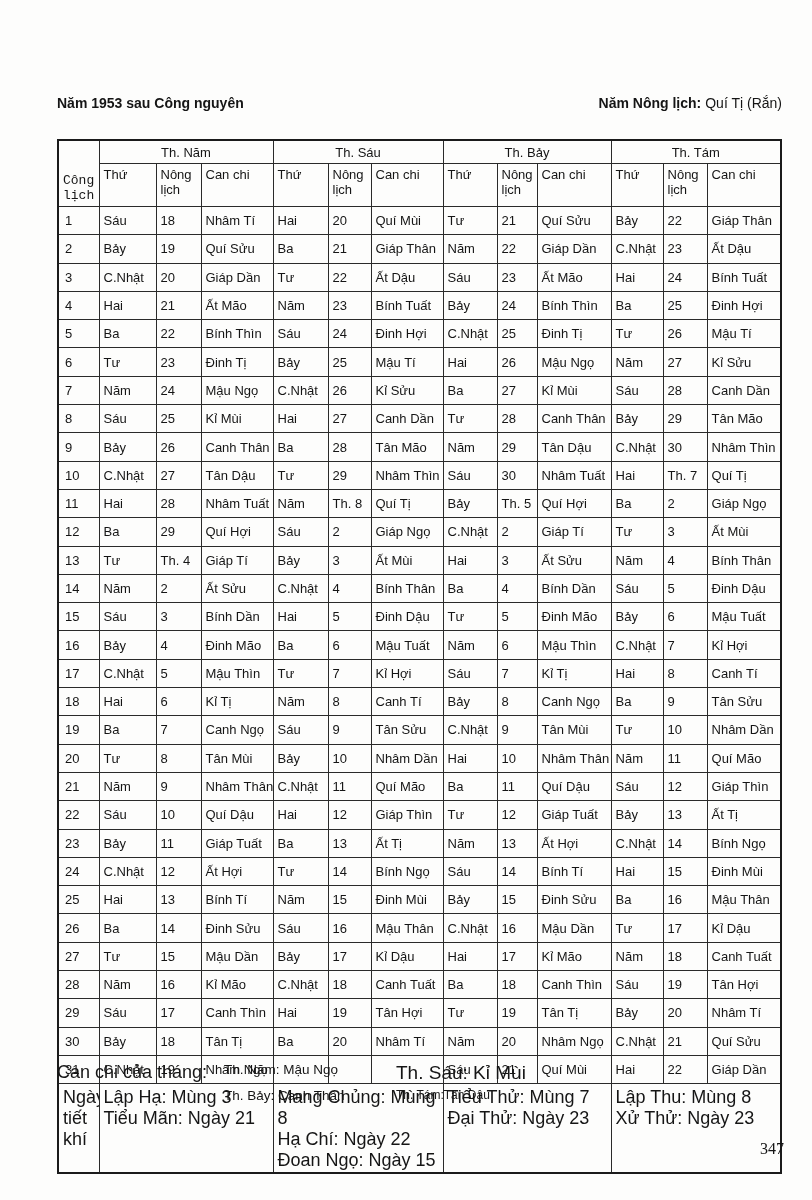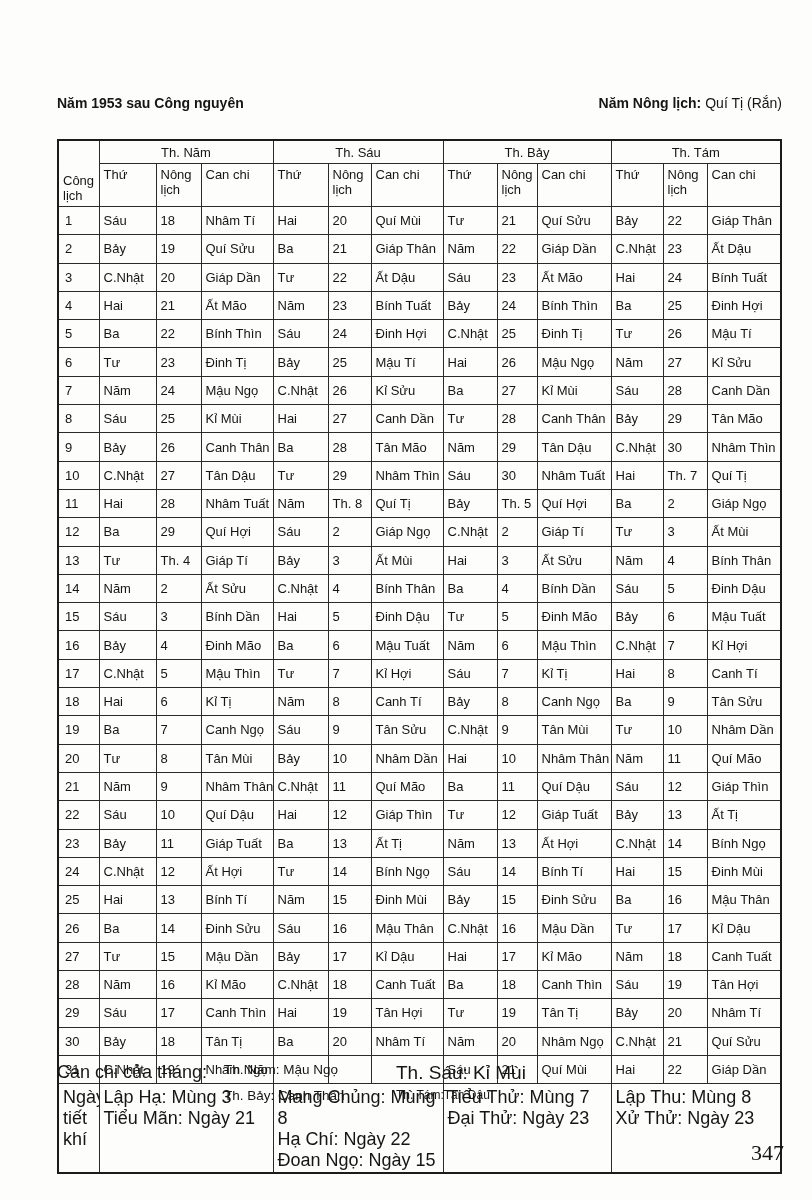--- a/index.html
+++ b/index.html
@@ -31,40 +31,40 @@
     padding:1px 4px; overflow:hidden;
   }
   .cal thead th.month {
     height:20px; text-align:center; vertical-align:middle;
     font-size:13px; padding:1px 2px;
   }
   .cal thead th.sub {
     height:38px; vertical-align:top; padding-top:3px;
   }
   .cal thead th.corner {
-    vertical-align:bottom; padding-bottom:3px;
+    vertical-align:bottom; padding-bottom:3px;font-family:Liberation Mono, monospace;
   }
   .cal tbody td { height:25.3px; white-space:nowrap; vertical-align:middle; }
   .cal tbody td.num { padding-left:6px; }
   .cal tfoot td, .cal tfoot th {
     vertical-align:top; padding-top:3px; line-height:21px;
     white-space:normal; font-size:18px; height:64px;
   }
   .cal tfoot th { font-weight:normal; }
 
   .canchi-block { position:absolute; left:0; top:0; width:812px; }
   .canchi-label { position:absolute; left:57px; top:1062px; font-size:18px; }
   .canchi-e0 { position:absolute; left:224px; top:1062px; font-size:13.5px; }
   .canchi-e1 { position:absolute; left:396px; top:1062px; font-size:19px; }
   .canchi-e2 { position:absolute; left:224px; top:1088px; font-size:13.5px; }
   .canchi-e3 { position:absolute; left:396px; top:1088px; font-size:12px; }
 
   .page-number {
     position:absolute; right:28px; top:1140px;
-    font-size:22px; font-family:"Liberation Serif", serif;
+    font-size:16px; font-family:"Liberation Serif", serif;
   }
 </style>
 </head>
 <body>
 
 <div class="page">
 
   <div class="title-left">Năm 1953 sau Công nguyên</div>
 
   <div class="title-right">

